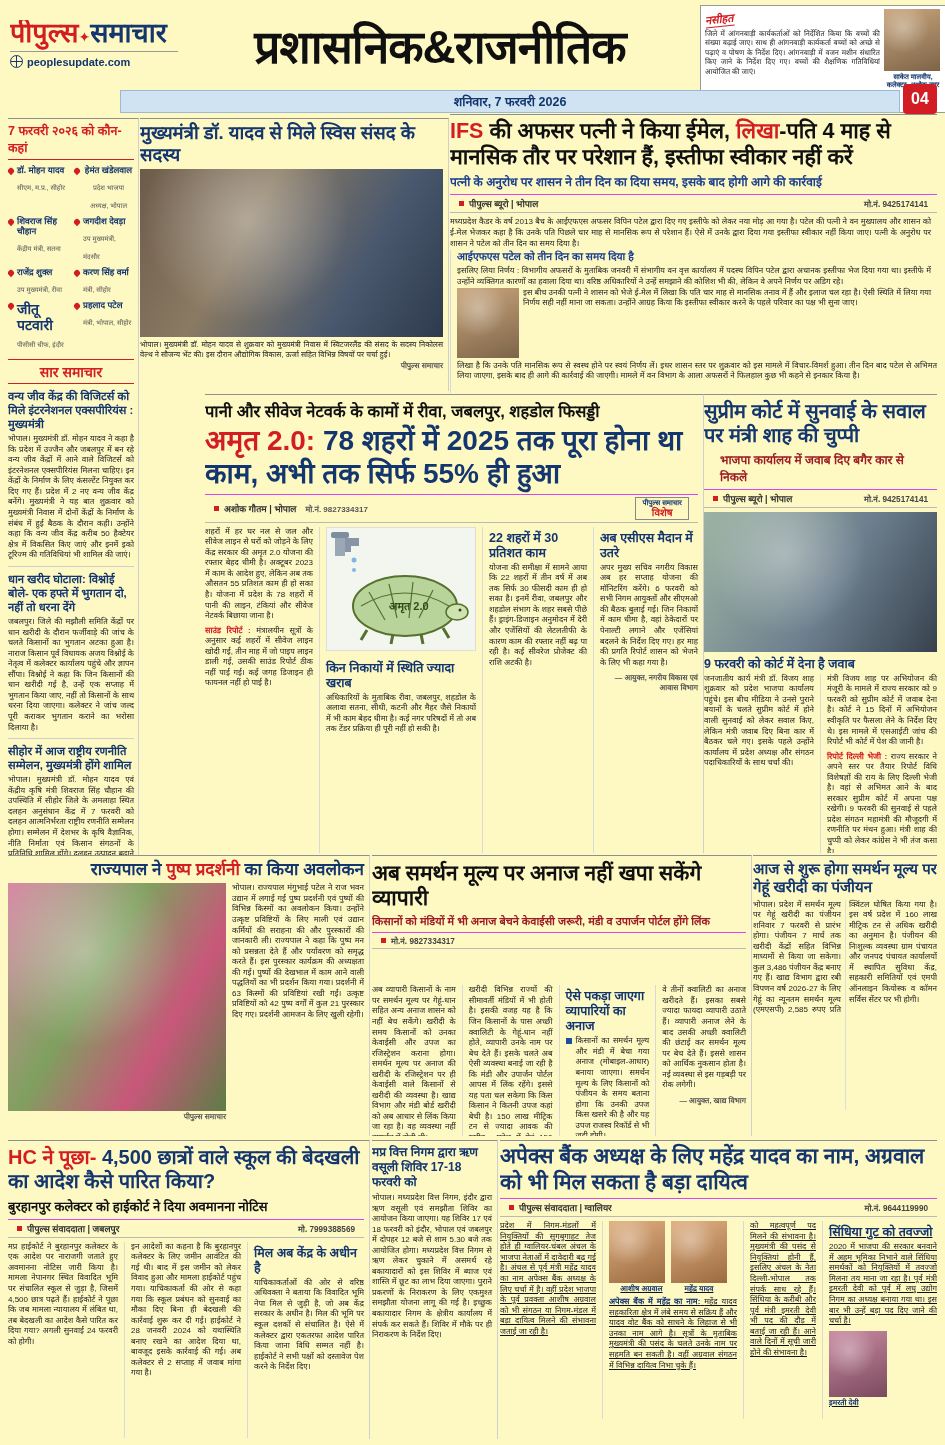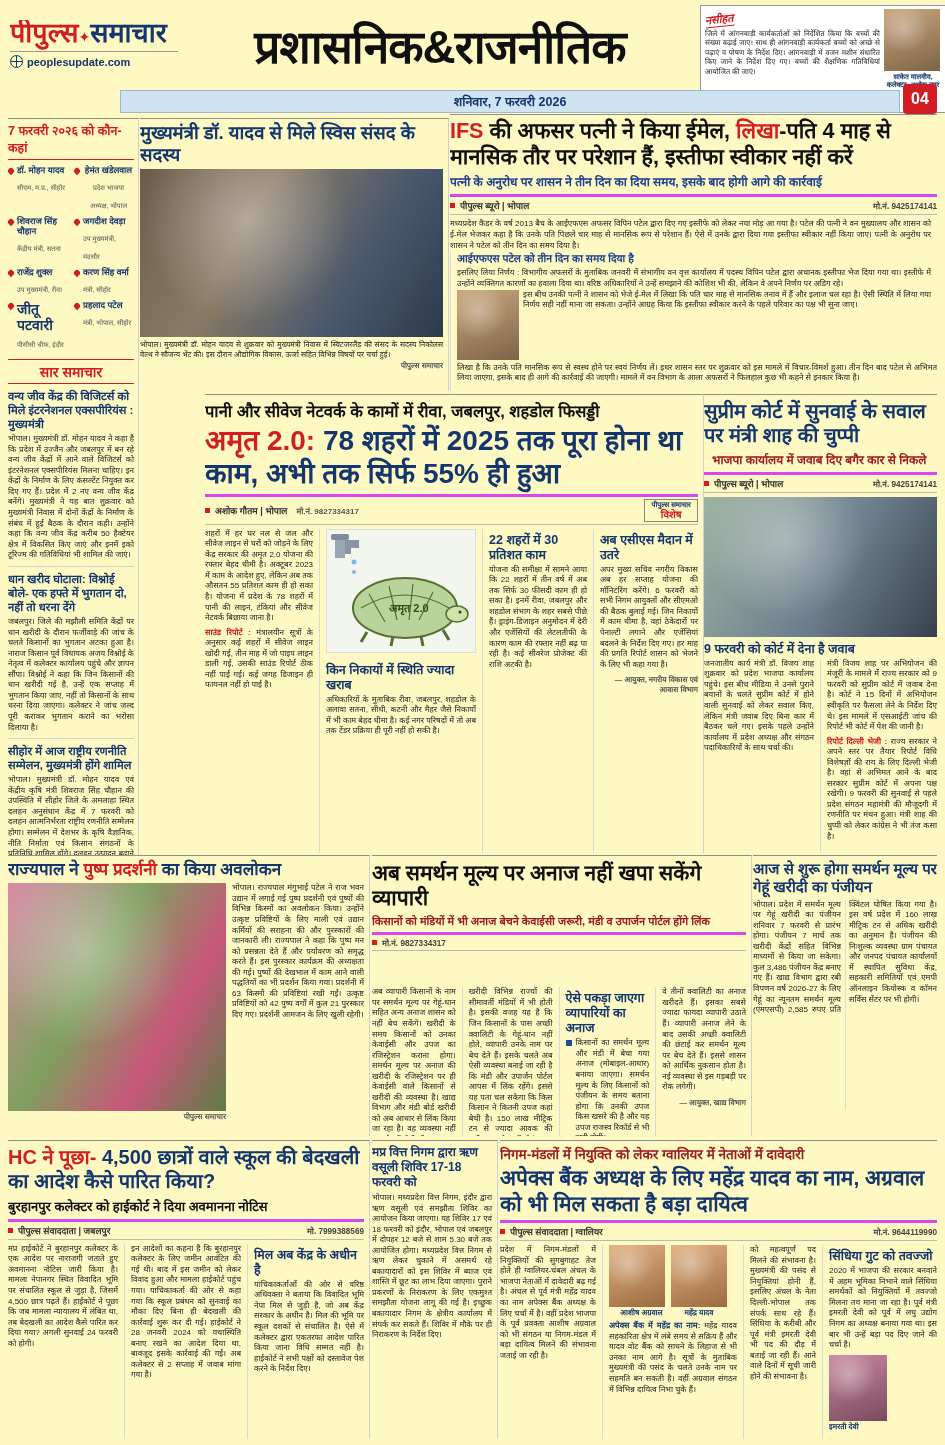--- a/index.html
+++ b/index.html
@@ -6,21 +6,21 @@
   .page{position:relative;width:945px;height:1445px;margin:0 auto;background:#fef9c3;overflow:hidden;color:#111;}
   .blk{position:absolute;overflow:hidden;}
   .navy{color:#14366f;} .red{color:#d31d24;}
   .body-text{font-size:8px;line-height:1.32;color:#222;text-align:justify;}
   .small-text{font-size:7.3px;line-height:1.3;color:#222;text-align:justify;}
   .cols{display:flex;}
   .cols > .col{flex:1;min-width:0;padding:0 6px;}
   .cols > .col + .col{border-left:1px solid #d9d9d9;}
   .cols > .col:first-child{padding-left:0;}
   .cols > .col:last-child{padding-right:0;}
-  .byline{display:flex;align-items:center;gap:5px;font-size:9px;font-weight:bold;color:#333;border-top:3px solid #d946ef;border-bottom:1px solid #b9b9b9;padding:2px 0;margin:4px 0;}
+  .byline{display:flex;align-items:center;gap:5px;font-size:9px;font-weight:bold;color:#333;border-top:1px solid #d946ef;border-bottom:1px solid #b9b9b9;padding:2px 9px;margin:4px 0;}
   .sq{width:5px;height:5px;background:#d31d24;display:inline-block;flex:0 0 auto;}
   .phone{margin-left:auto;color:#444;font-weight:bold;font-size:8.2px;}
   .photo{position:relative;background:linear-gradient(135deg,#8a9ab0,#55647a);}
   .photo.meeting{background:linear-gradient(120deg,#6d5b4a 0%,#8a7a63 35%,#49586e 70%,#2e3a4c 100%);}
   .photo.portrait{background:linear-gradient(160deg,#c9a67d,#7d6448);}
   .photo.car{background:linear-gradient(120deg,#9db3a2 0%,#6d7f8e 55%,#37414d 100%);}
   .photo.flowers{background:linear-gradient(120deg,#d98aa6 0%,#7fa05f 40%,#c8577a 70%,#5d7d46 100%);}
   .photo.portrait2{background:linear-gradient(160deg,#e0b184,#9c6a3f);}
   .photo.portrait3{background:linear-gradient(160deg,#c98aa0,#7a4a5e);}
   .photo .glare{position:absolute;inset:0;background:radial-gradient(circle at 35% 30%, rgba(255,255,255,.35), rgba(255,255,255,0) 45%);}
@@ -211,41 +211,41 @@
       <div class="col">
         <div class="sec-head">अब एसीएस मैदान में उतरे</div>
         <div class="body-text">अपर मुख्य सचिव नगरीय विकास अब हर सप्ताह योजना की मॉनिटरिंग करेंगे। 6 फरवरी को सभी निगम आयुक्तों और सीएमओ की बैठक बुलाई गई। जिन निकायों में काम धीमा है, वहां ठेकेदारों पर पेनाल्टी लगाने और एजेंसियां बदलने के निर्देश दिए गए। हर माह की प्रगति रिपोर्ट शासन को भेजने के लिए भी कहा गया है।</div>
         <div class="credit" style="margin-top:4px;">— आयुक्त, नगरीय विकास एवं आवास विभाग</div>
       </div>
     </div>
   </div>
 
   <div class="blk rule-t" style="left:704px;top:394px;width:233px;height:458px;">
     <div style="font-size:20px;font-weight:bold;color:#14366f;line-height:1.22;padding-top:4px;">सुप्रीम कोर्ट में सुनवाई के सवाल पर मंत्री शाह की चुप्पी</div>
-    <div style="font-size:12px;font-weight:bold;color:#9c1c23;margin:3px 8px;">भाजपा कार्यालय में जवाब दिए बगैर कार से निकले</div>
+    <div style="font-size:12px;font-weight:bold;color:#9c1c23;margin:3px 16px;">भाजपा कार्यालय में जवाब दिए बगैर कार से निकले</div>
     <div class="byline">
       <span class="sq"></span>
       <span>पीपुल्स ब्यूरो | भोपाल</span>
       <span class="phone">मो.नं. 9425174141</span>
     </div>
     <div class="photo car" style="width:100%;height:140px;">
         <span class="glare"></span>
       </div>
     <div class="sec-head" style="margin-top:5px;">9 फरवरी को कोर्ट में देना है जवाब</div>
     <div class="cols" style="height:210px;">
       <div class="col body-text">जनजातीय कार्य मंत्री डॉ. विजय शाह शुक्रवार को प्रदेश भाजपा कार्यालय पहुंचे। इस बीच मीडिया ने उनसे पुराने बयानों के चलते सुप्रीम कोर्ट में होने वाली सुनवाई को लेकर सवाल किए, लेकिन मंत्री जवाब दिए बिना कार में बैठकर चले गए। इसके पहले उन्होंने कार्यालय में प्रदेश अध्यक्ष और संगठन पदाधिकारियों के साथ चर्चा की।</div>
       <div class="col">
         <div class="body-text">मंत्री विजय शाह पर अभियोजन की मंजूरी के मामले में राज्य सरकार को 9 फरवरी को सुप्रीम कोर्ट में जवाब देना है। कोर्ट ने 15 दिनों में अभियोजन स्वीकृति पर फैसला लेने के निर्देश दिए थे। इस मामले में एसआईटी जांच की रिपोर्ट भी कोर्ट में पेश की जानी है।</div>
         <div class="body-text" style="margin-top:4px;"><span class="red" style="font-weight:bold;">रिपोर्ट दिल्ली भेजी :</span> <span>राज्य सरकार ने अपने स्तर पर तैयार रिपोर्ट विधि विशेषज्ञों की राय के लिए दिल्ली भेजी है। वहां से अभिमत आने के बाद सरकार सुप्रीम कोर्ट में अपना पक्ष रखेगी। 9 फरवरी की सुनवाई से पहले प्रदेश संगठन महामंत्री की मौजूदगी में रणनीति पर मंथन हुआ। मंत्री शाह की चुप्पी को लेकर कांग्रेस ने भी तंज कसा है।</span></div>
       </div>
     </div>
   </div>
 
   <div class="blk rule-t" style="left:8px;top:855px;width:356px;height:280px;border-right:1px solid #cfcfcf;padding-right:5px;">
-    <div style="font-size:17px;font-weight:bold;line-height:1.2;padding:4px 0 3px;">
+    <div style="font-size:17px;font-weight:bold;line-height:1.2;padding:4px 0 3px;text-align:right;">
       <span class="navy">राज्यपाल ने </span><span class="red">पुष्प प्रदर्शनी</span><span class="navy"> का किया अवलोकन</span>
     </div>
     <div style="display:flex;gap:6px;">
       <div style="flex:0 0 218px;">
         <div class="photo flowers" style="width:218px;height:228px;">
             <span class="glare"></span>
           </div>
         <div class="credit">पीपुल्स समाचार</div>
       </div>
       <div class="body-text" style="flex:1;">भोपाल। राज्यपाल मंगुभाई पटेल ने राज भवन उद्यान में लगाई गई पुष्प प्रदर्शनी एवं पुष्पों की विभिन्न किस्मों का अवलोकन किया। उन्होंने उत्कृष्ट प्रविष्टियों के लिए माली एवं उद्यान कर्मियों की सराहना की और पुरस्कारों की जानकारी ली। राज्यपाल ने कहा कि पुष्प मन को प्रसन्नता देते हैं और पर्यावरण को समृद्ध करते हैं। इस पुरस्कार कार्यक्रम की अध्यक्षता की गई। पुष्पों की देखभाल में काम आने वाली पद्धतियों का भी प्रदर्शन किया गया। प्रदर्शनी में 63 किस्मों की प्रविष्टियां रखी गईं। उत्कृष्ट प्रविष्टियों को 42 पुष्प वर्गों में कुल 21 पुरस्कार दिए गए। प्रदर्शनी आमजन के लिए खुली रहेगी।</div>
@@ -304,28 +304,27 @@
       </div>
     </div>
   </div>
 
   <div class="blk rule-t" style="left:372px;top:1140px;width:120px;height:298px;border-right:1px solid #cfcfcf;padding-right:5px;">
     <div style="font-size:12px;font-weight:bold;color:#14366f;line-height:1.25;padding:4px 0 3px;">मप्र वित्त निगम द्वारा ऋण वसूली शिविर 17-18 फरवरी को</div>
     <div class="body-text">भोपाल। मध्यप्रदेश वित्त निगम, इंदौर द्वारा ऋण वसूली एवं समझौता शिविर का आयोजन किया जाएगा। यह शिविर 17 एवं 18 फरवरी को इंदौर, भोपाल एवं जबलपुर में दोपहर 12 बजे से शाम 5.30 बजे तक आयोजित होगा। मध्यप्रदेश वित्त निगम से ऋण लेकर चुकाने में असमर्थ रहे बकायादारों को इस शिविर में ब्याज एवं शास्ति में छूट का लाभ दिया जाएगा। पुराने प्रकरणों के निराकरण के लिए एकमुश्त समझौता योजना लागू की गई है। इच्छुक बकायादार निगम के क्षेत्रीय कार्यालय में संपर्क कर सकते हैं। शिविर में मौके पर ही निराकरण के निर्देश दिए।</div>
   </div>
 
   <div class="blk rule-t" style="left:500px;top:1140px;width:437px;height:298px;">
-    <div style="font-size:13.5px;font-weight:bold;color:#9c1c23;padding-top:4px;">निगम-मंडलों में नियुक्ति को लेकर ग्वालियर में नेताओं में दावेदारी</div>
     <div style="font-size:21px;font-weight:bold;color:#14366f;line-height:1.22;margin-top:2px;">अपेक्स बैंक अध्यक्ष के लिए महेंद्र यादव का नाम, अग्रवाल को भी मिल सकता है बड़ा दायित्व</div>
     <div class="byline">
       <span class="sq"></span>
       <span>पीपुल्स संवाददाता | ग्वालियर</span>
       <span class="phone">मो.नं. 9644119990</span>
     </div>
-    <div class="cols" style="height:198px;">
+    <div class="cols" style="height:198px;text-decoration:underline;">
       <div class="col body-text" style="flex:0 0 96px;">प्रदेश में निगम-मंडलों में नियुक्तियों की सुगबुगाहट तेज होते ही ग्वालियर-चंबल अंचल के भाजपा नेताओं में दावेदारी बढ़ गई है। अंचल से पूर्व मंत्री महेंद्र यादव का नाम अपेक्स बैंक अध्यक्ष के लिए चर्चा में है। वहीं प्रदेश भाजपा के पूर्व प्रवक्ता आशीष अग्रवाल को भी संगठन या निगम-मंडल में बड़ा दायित्व मिलने की संभावना जताई जा रही है।</div>
       <div class="col" style="flex:0 0 128px;">
         <div style="display:flex;gap:6px;">
           <div style="width:56px;">
             <div class="photo portrait2" style="width:56px;height:62px;">
                 <span class="glare"></span>
               </div>
             <div style="font-size:7.5px;font-weight:bold;color:#14366f;text-align:center;margin-left:9px;">आशीष अग्रवाल</div>
           </div>
           <div style="width:56px;">

